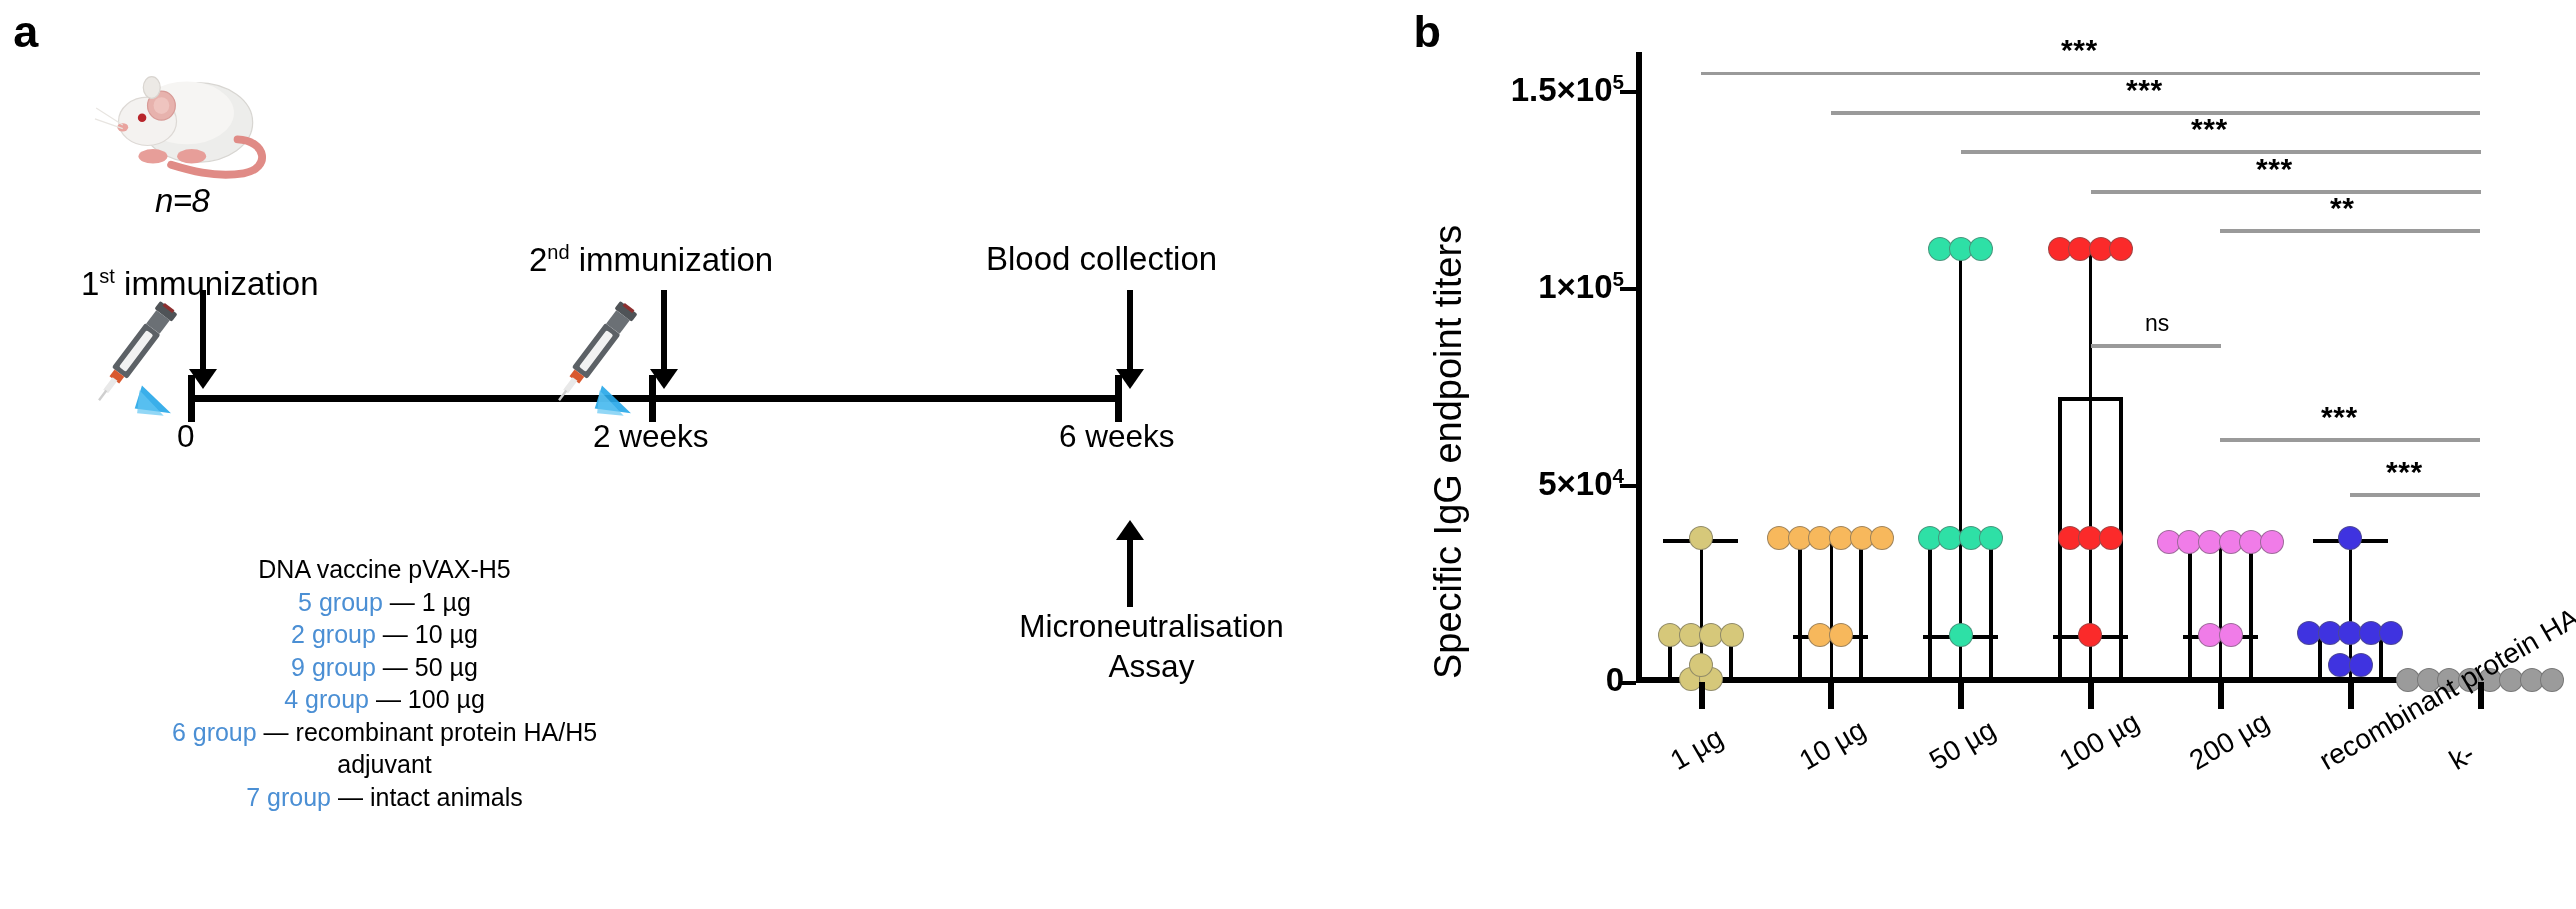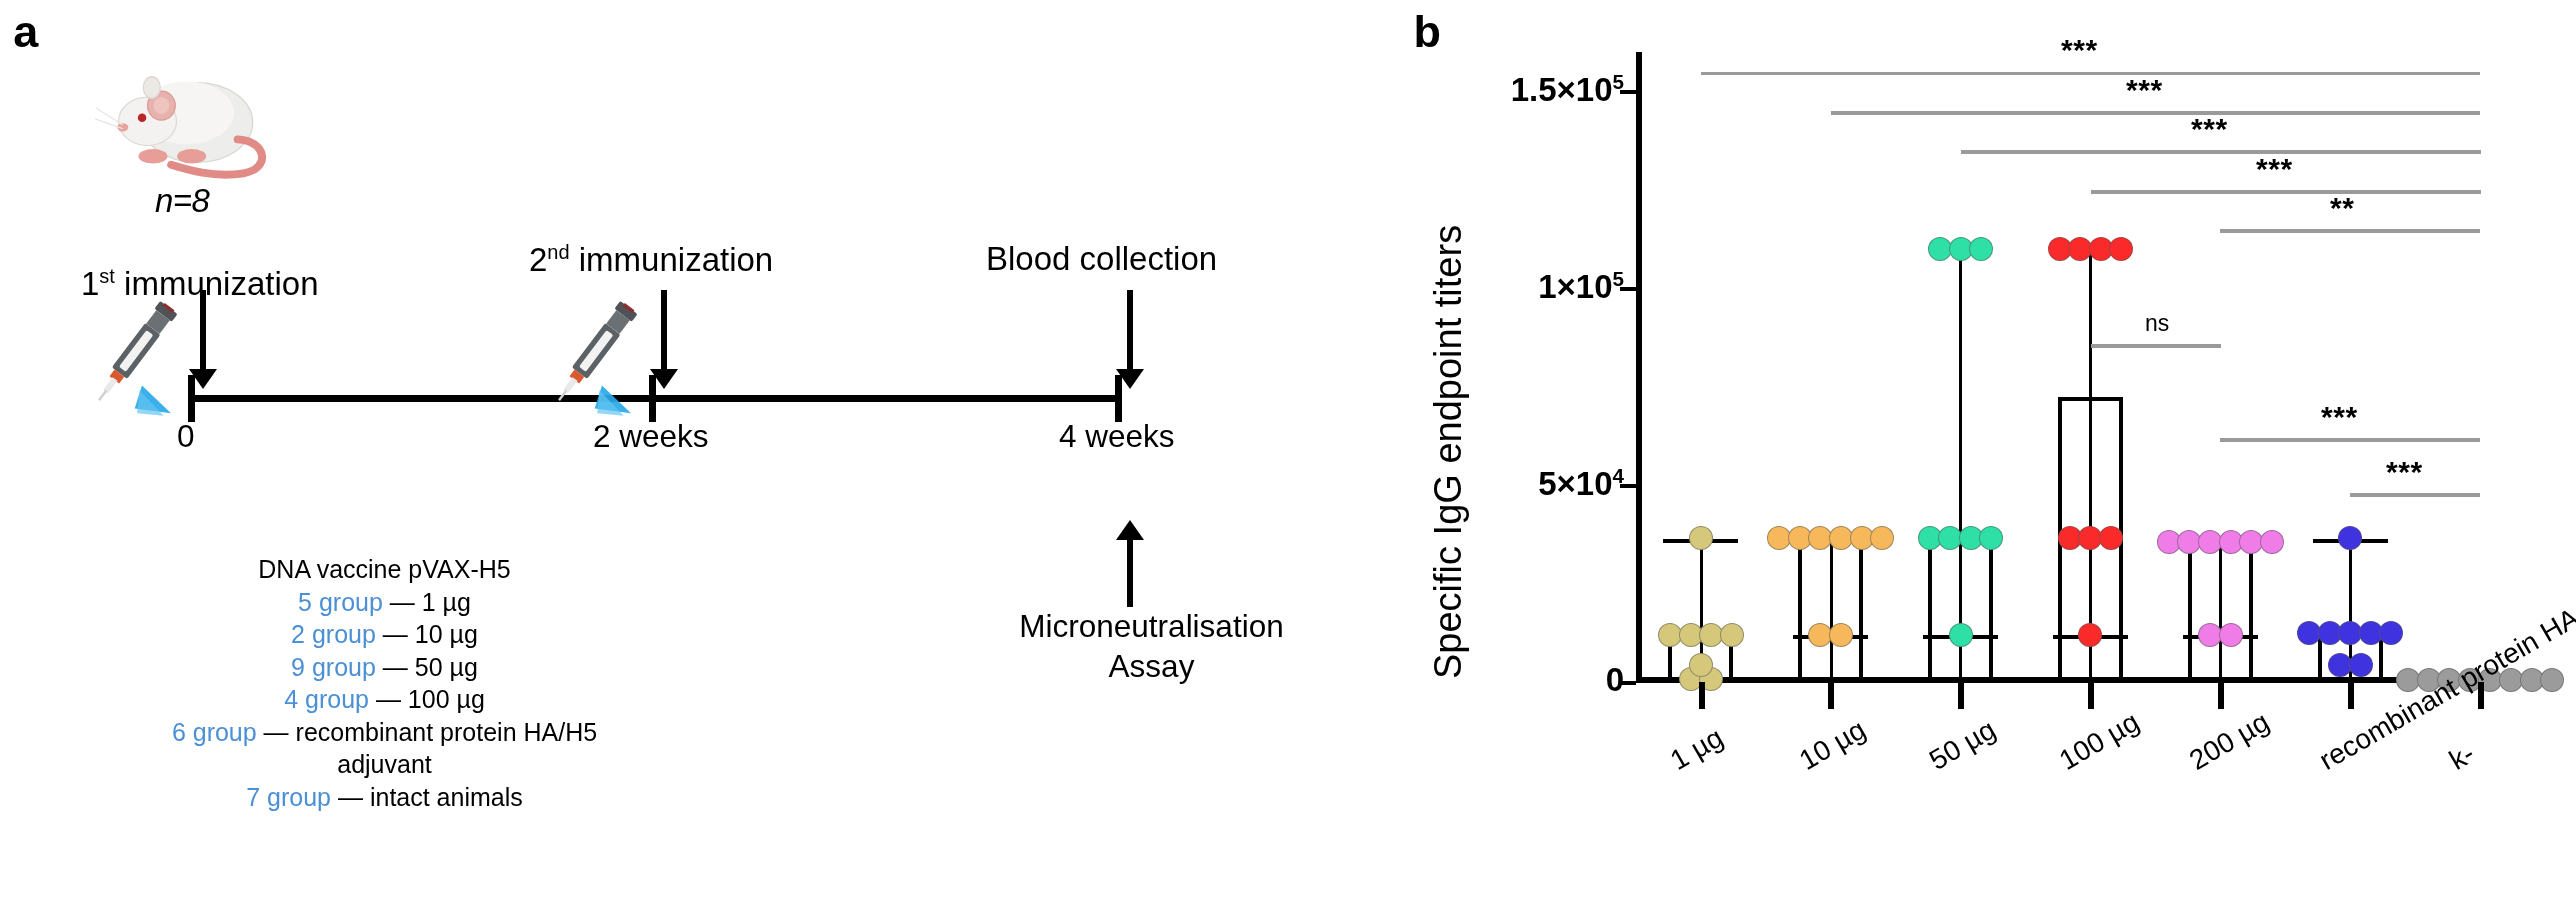--- a/index.html
+++ b/index.html
@@ -92,21 +92,21 @@
     </div>
     <div class="n8">n=8</div>
 
     <div class="tl-axis"></div>
     <div class="tl-tick" style="left:188px;"></div>
     <div class="tl-tick" style="left:649px;"></div>
     <div class="tl-tick" style="left:1115px;"></div>
 
     <div class="tl-time" style="left:177px;">0</div>
     <div class="tl-time" style="left:593px;">2 weeks</div>
-    <div class="tl-time" style="left:1059px;">4 weeks</div>
+    <div class="tl-time" style="left:1059px;">6 weeks</div>
 
     <div class="ev-label" style="left:81px;top:242px;margin-top:24px;">
       <span>1</span><sup>st</sup><span> immunization</span>
     </div>
     <div class="arr-down" style="left:200px;top:290px;height:82px;"></div>
     <div class="arr-head-d" style="left:189px;top:369px;"></div>
     <div class="syringe" style="left:79px;top:284px;">
       <svg viewBox="0 0 180 230" width="109" height="139">
         <g transform="rotate(37 90 110)">
           <rect x="76" y="18" width="36" height="16" rx="3" fill="#4f5357"></rect>

